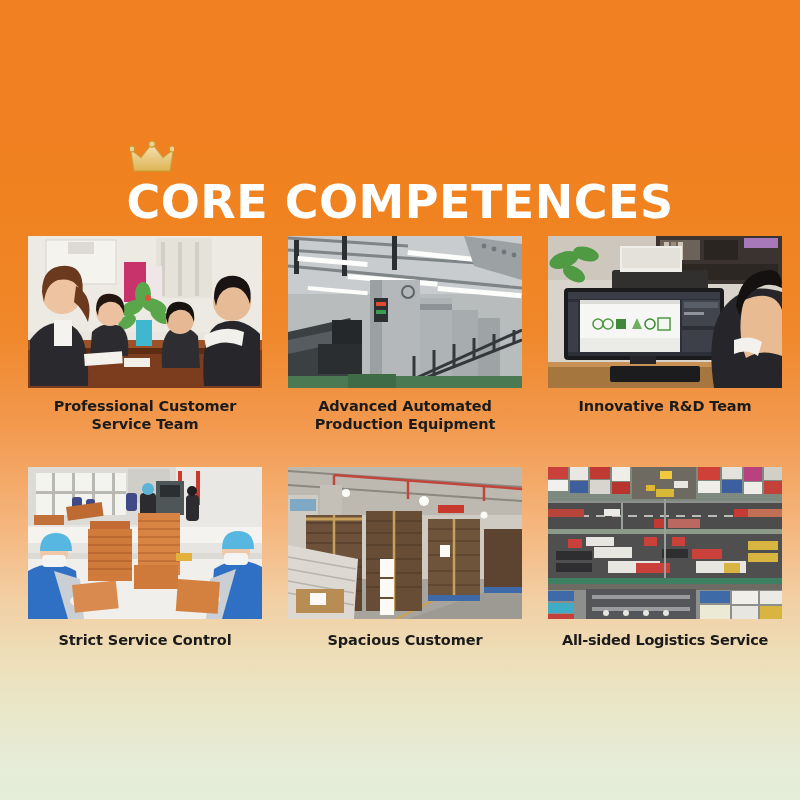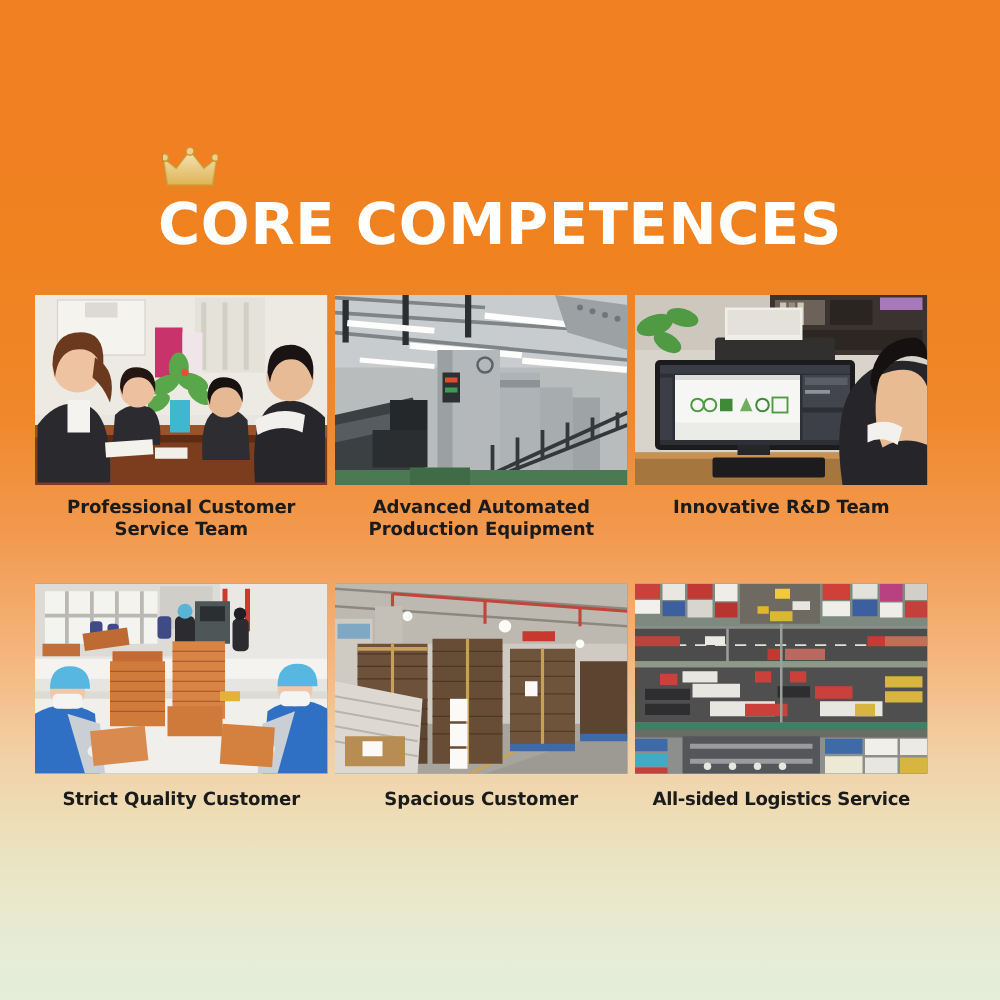--- a/index.html
+++ b/index.html
@@ -38,20 +38,21 @@
     position: absolute;
     left: 0;
     right: 0;
     top: 150px;
     text-align: center;
   }
 
   .title-wrap {
     display: inline-block;
     position: relative;
+    margin-top: 23px;
   }
 
   .crown-icon {
     position: absolute;
     left: 4px;
     top: -32px;
     width: 44px;
     height: 34px;
     z-index: 3;
   }
@@ -71,21 +72,21 @@
   
   .grid {
     position: absolute;
     left: 28px;
     top: 236px;
     width: 745px;
   }
 
   .row {
     display: flex;
-    gap: 6px;
+    gap: 26px;
   }
 
   .row-1 { margin-bottom: 0; }
 
   .card {
     width: 234px;
     display: flex;
     flex-direction: column;
   }
 
@@ -421,21 +422,21 @@
               <path d="M194 82 Q194 64 210 64 Q226 64 226 82 Z" fill="#57b7e0"></path>
               <rect x="196" y="86" width="24" height="12" rx="4" fill="#f4f4f2"></rect>
               <ellipse cx="182" cy="132" rx="10" ry="6" fill="#f0efeb"></ellipse>
             </g>
 
             <rect x="44" y="118" width="44" height="28" fill="#d98a4e" transform="rotate(-6 44 118)"></rect>
             <rect x="150" y="112" width="42" height="32" fill="#d4813f" transform="rotate(4 150 112)"></rect>
             <rect x="148" y="86" width="16" height="8" fill="#e3b23c"></rect>
           </svg>
         </div>
-        <div class="card-caption">Strict Quality Customer</div>
+        <div class="card-caption">Strict Service Control</div>
       </div>
 
       <div class="card">
         <div class="card-photo">
           <svg viewBox="0 0 234 152" preserveAspectRatio="none" xmlns="http://www.w3.org/2000/svg">
             <rect width="234" height="152" fill="#cfcbc3"></rect>
             <rect x="0" y="0" width="234" height="48" fill="#bdb9b1"></rect>
 
             <g stroke="#8c8880" stroke-width="2" fill="none">
               <path d="M0 4 L234 20"></path>

